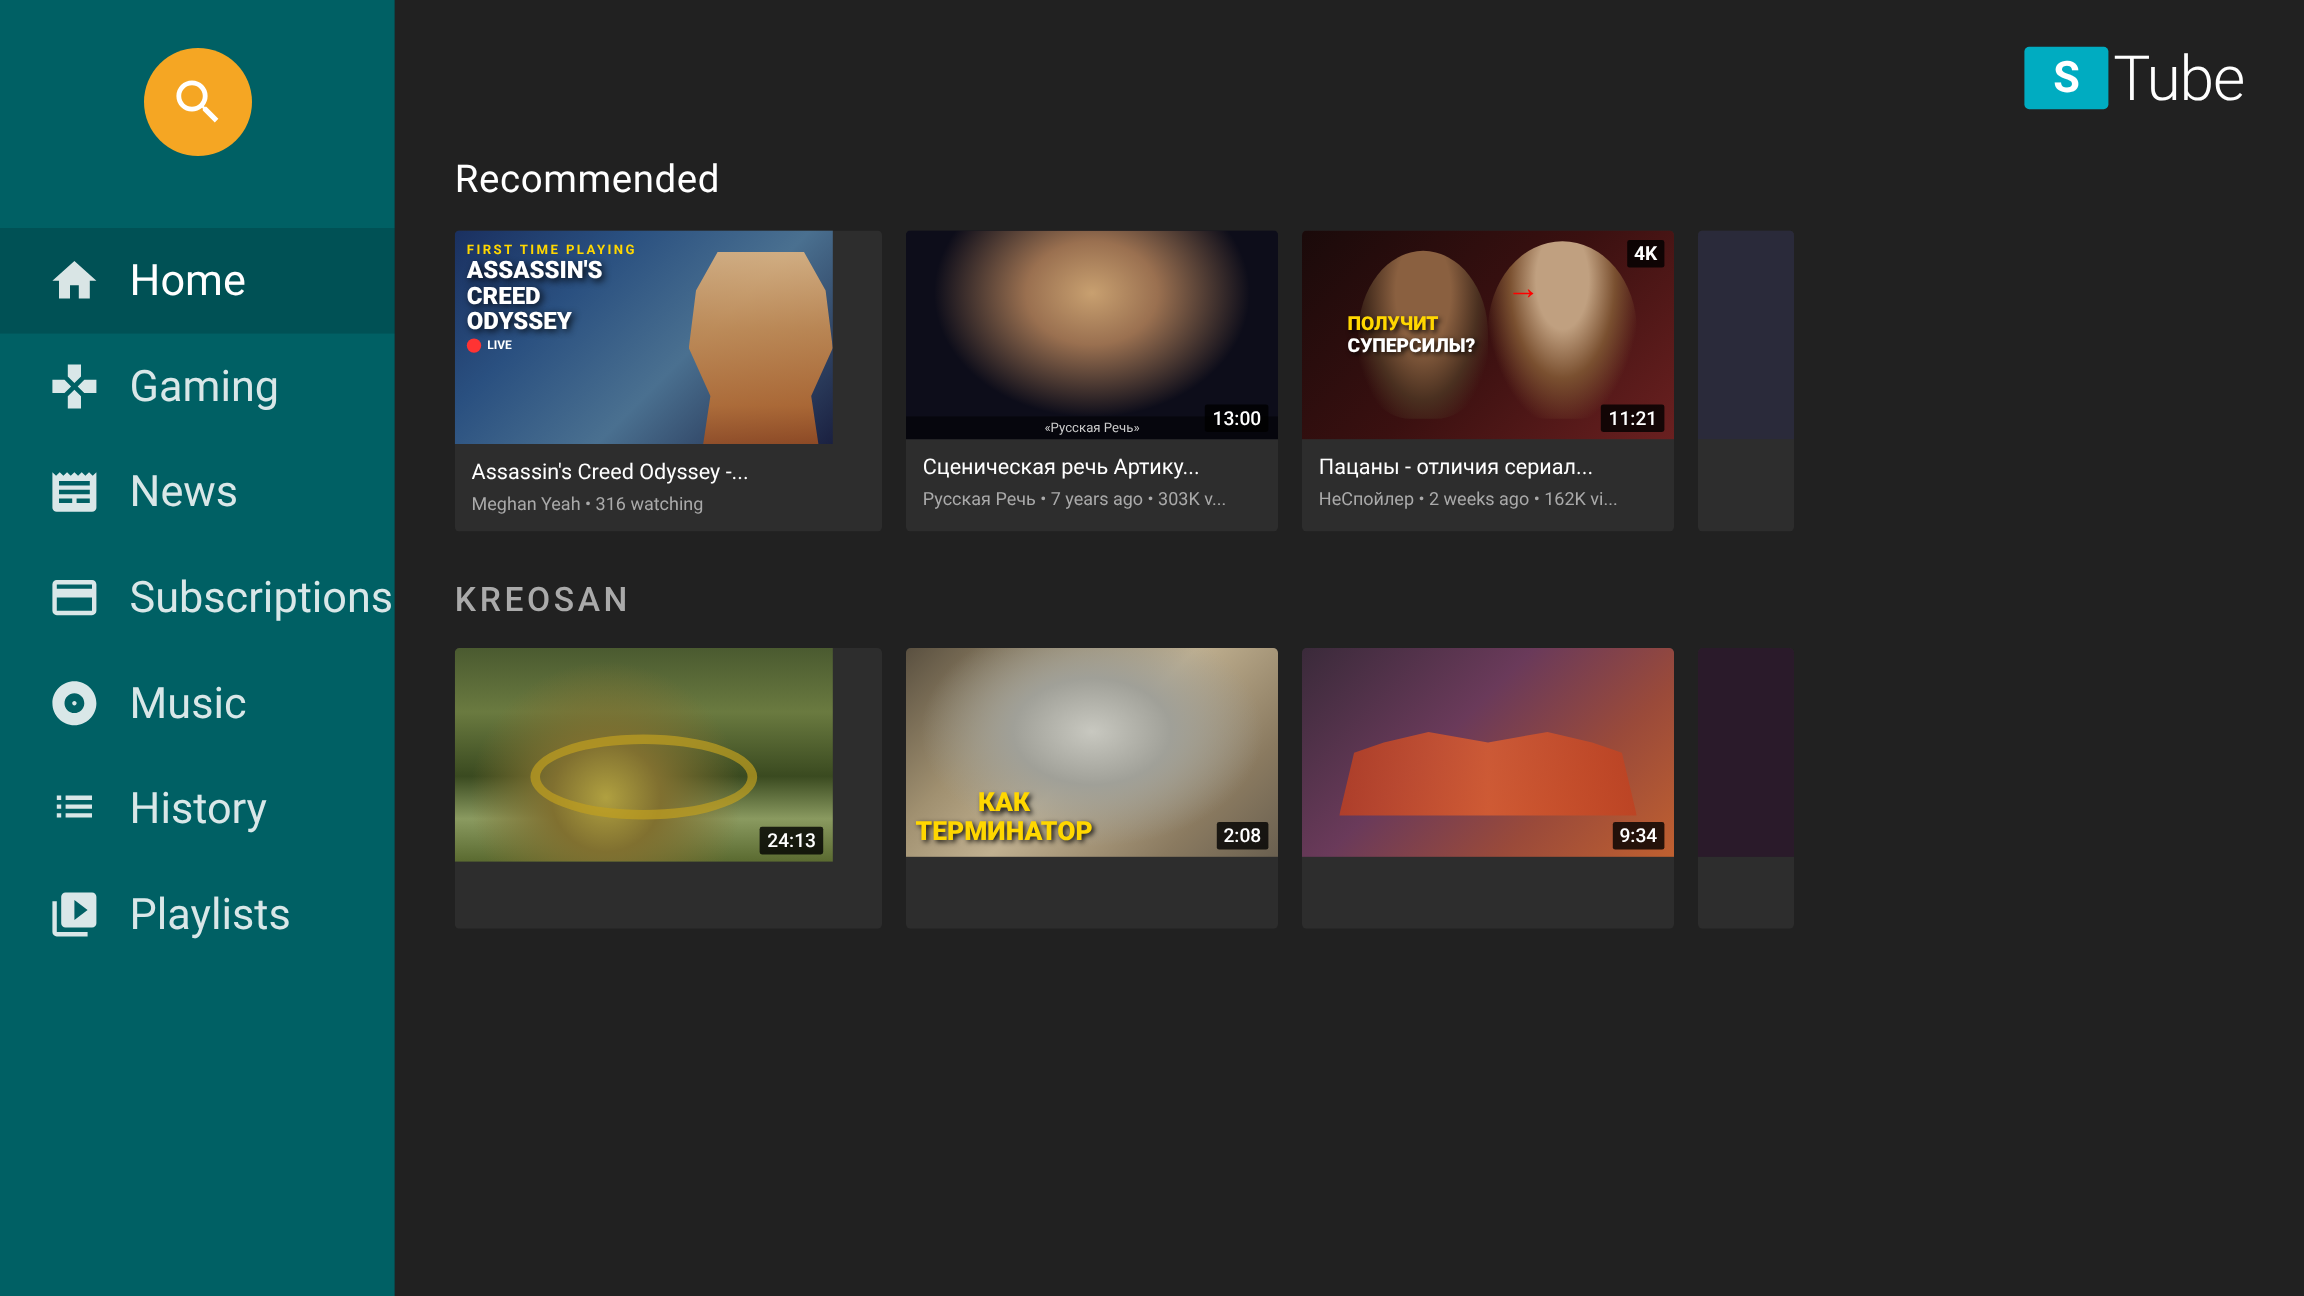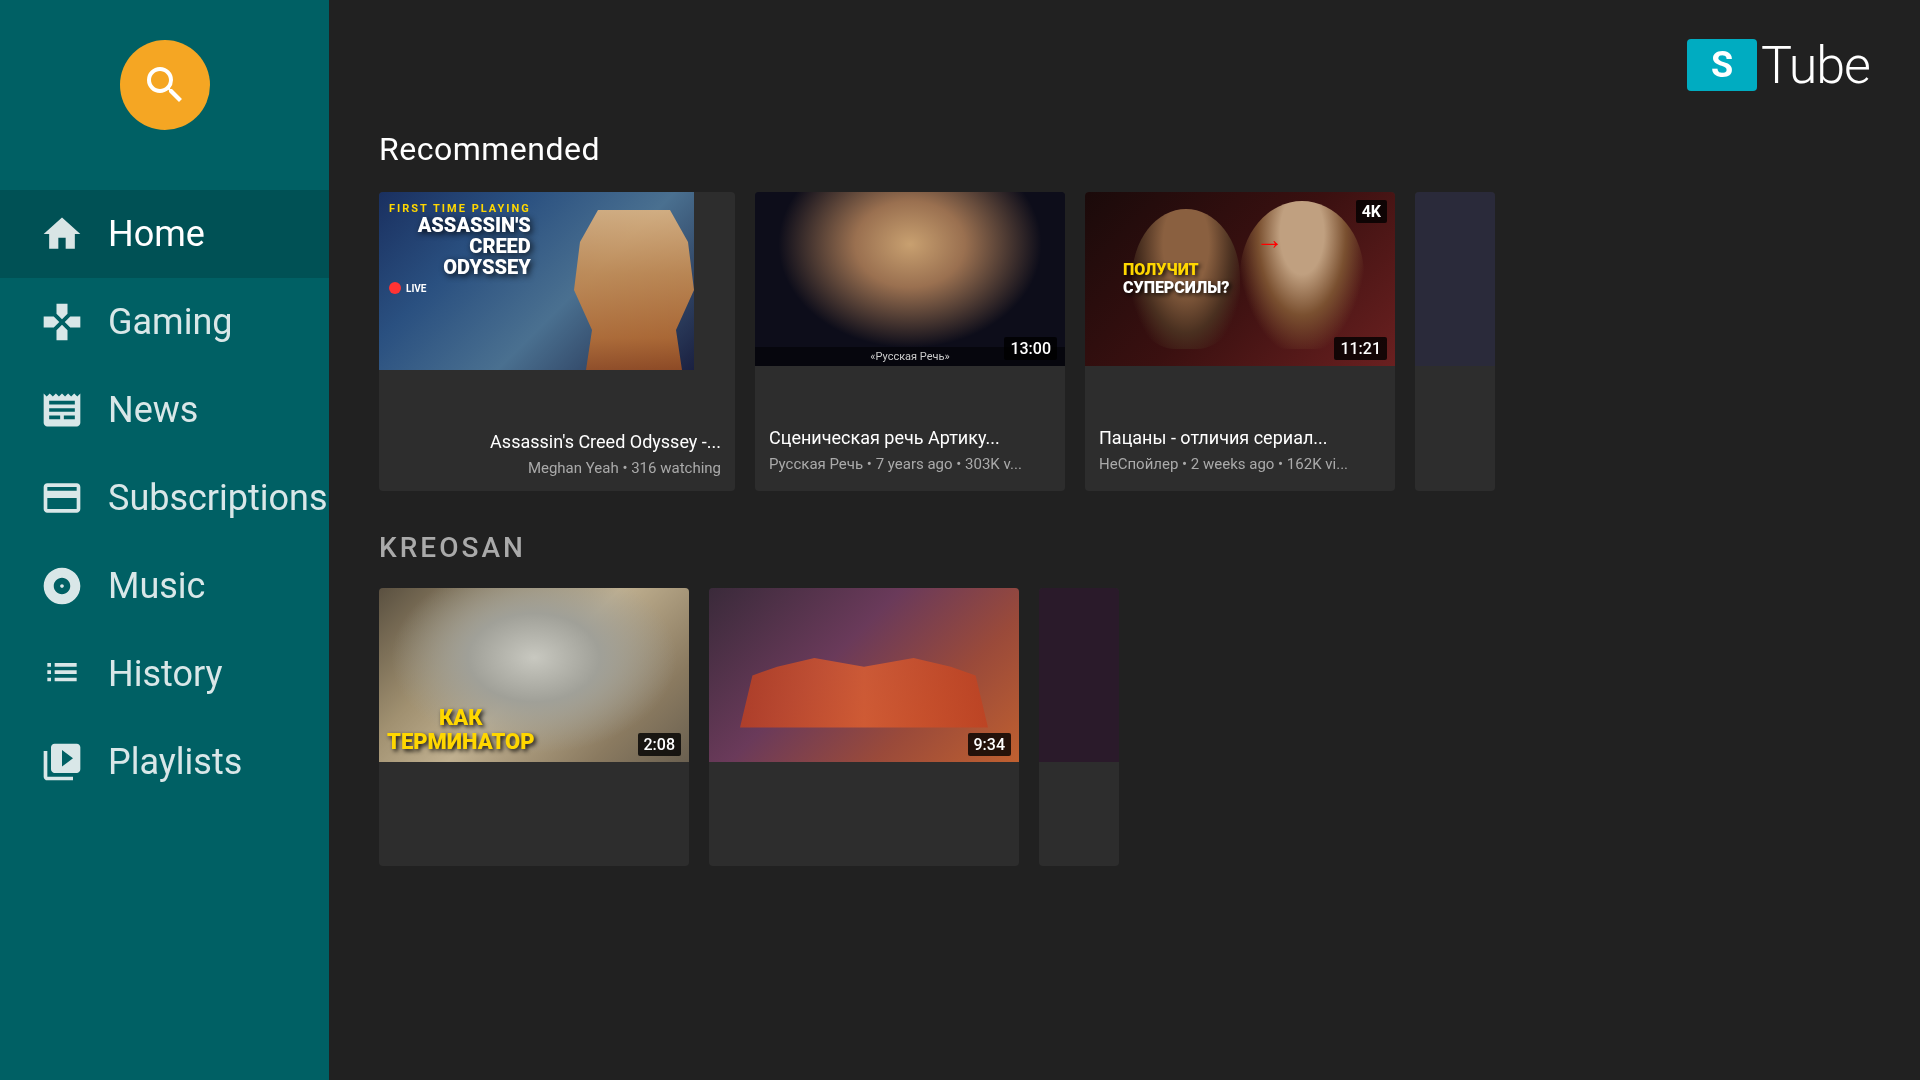--- a/index.html
+++ b/index.html
@@ -196,35 +196,33 @@
 
     .video-title {
       color: white;
       font-size: 18px;
       font-weight: 400;
       line-height: 1.3;
       margin-bottom: 6px;
       white-space: nowrap;
       overflow: hidden;
       text-overflow: ellipsis;
-      margin-top: 48px;
     }
 
     .video-meta {
       color: #aaa;
       font-size: 15px;
       white-space: nowrap;
       overflow: hidden;
       text-overflow: ellipsis;
     }
 
     
     .video-card.featured {
       width: 356px;
-      text-align: right;
     }
 
     .video-card.featured .thumbnail {
       width: 315px;
       height: 178px;
     }
 
     
     .video-card.partial {
       width: 80px;
@@ -391,20 +389,32 @@
           <div class="thumbnail" style="width:80px; height:174px; background:#2a2a3a;"></div>
         </div>
 
       </div>
     </div>
 
     <div class="section">
       <div class="section-title kreosan">KREOSAN</div>
       <div class="video-row">
 
+        <div class="video-card featured">
+          <div class="thumbnail" style="position:relative; overflow:hidden; background: linear-gradient(to bottom, #4a5a30 0%, #6a7a40 30%, #3a4a20 60%, #8a9a60 80%, #5a6a30 100%);">
+
+            <div style="position:absolute; inset:0; background: radial-gradient(circle at 40% 70%, #b0a040 0%, #807030 20%, transparent 50%);"></div>
+            <div style="position:absolute; bottom:20%; left:20%; width:60%; height:40%; border:8px solid #c0a020; border-radius:50%; opacity:0.7;"></div>
+            <div class="duration-badge">24:13</div>
+          </div>
+          <div class="video-info">
+            <div class="video-title" style="height:24px;"></div>
+            <div class="video-meta"></div>
+          </div>
+        </div>
 
         <div class="video-card">
           <div class="thumbnail" style="position:relative; overflow:hidden; background: linear-gradient(135deg, #5a5040 0%, #a09070 30%, #c0b090 50%, #8a7a60 80%, #6a6050 100%); text-align: center;">
 
             <div style="position:absolute; inset:0; background: radial-gradient(ellipse at 50% 40%, #c8c8c0 0%, #a0a098 30%, transparent 65%);"></div>
 
             <div class="kreosan-overlay">как<br>ТЕРМИНАТОР</div>
             <div class="duration-badge">2:08</div>
           </div>
           <div class="video-info">

